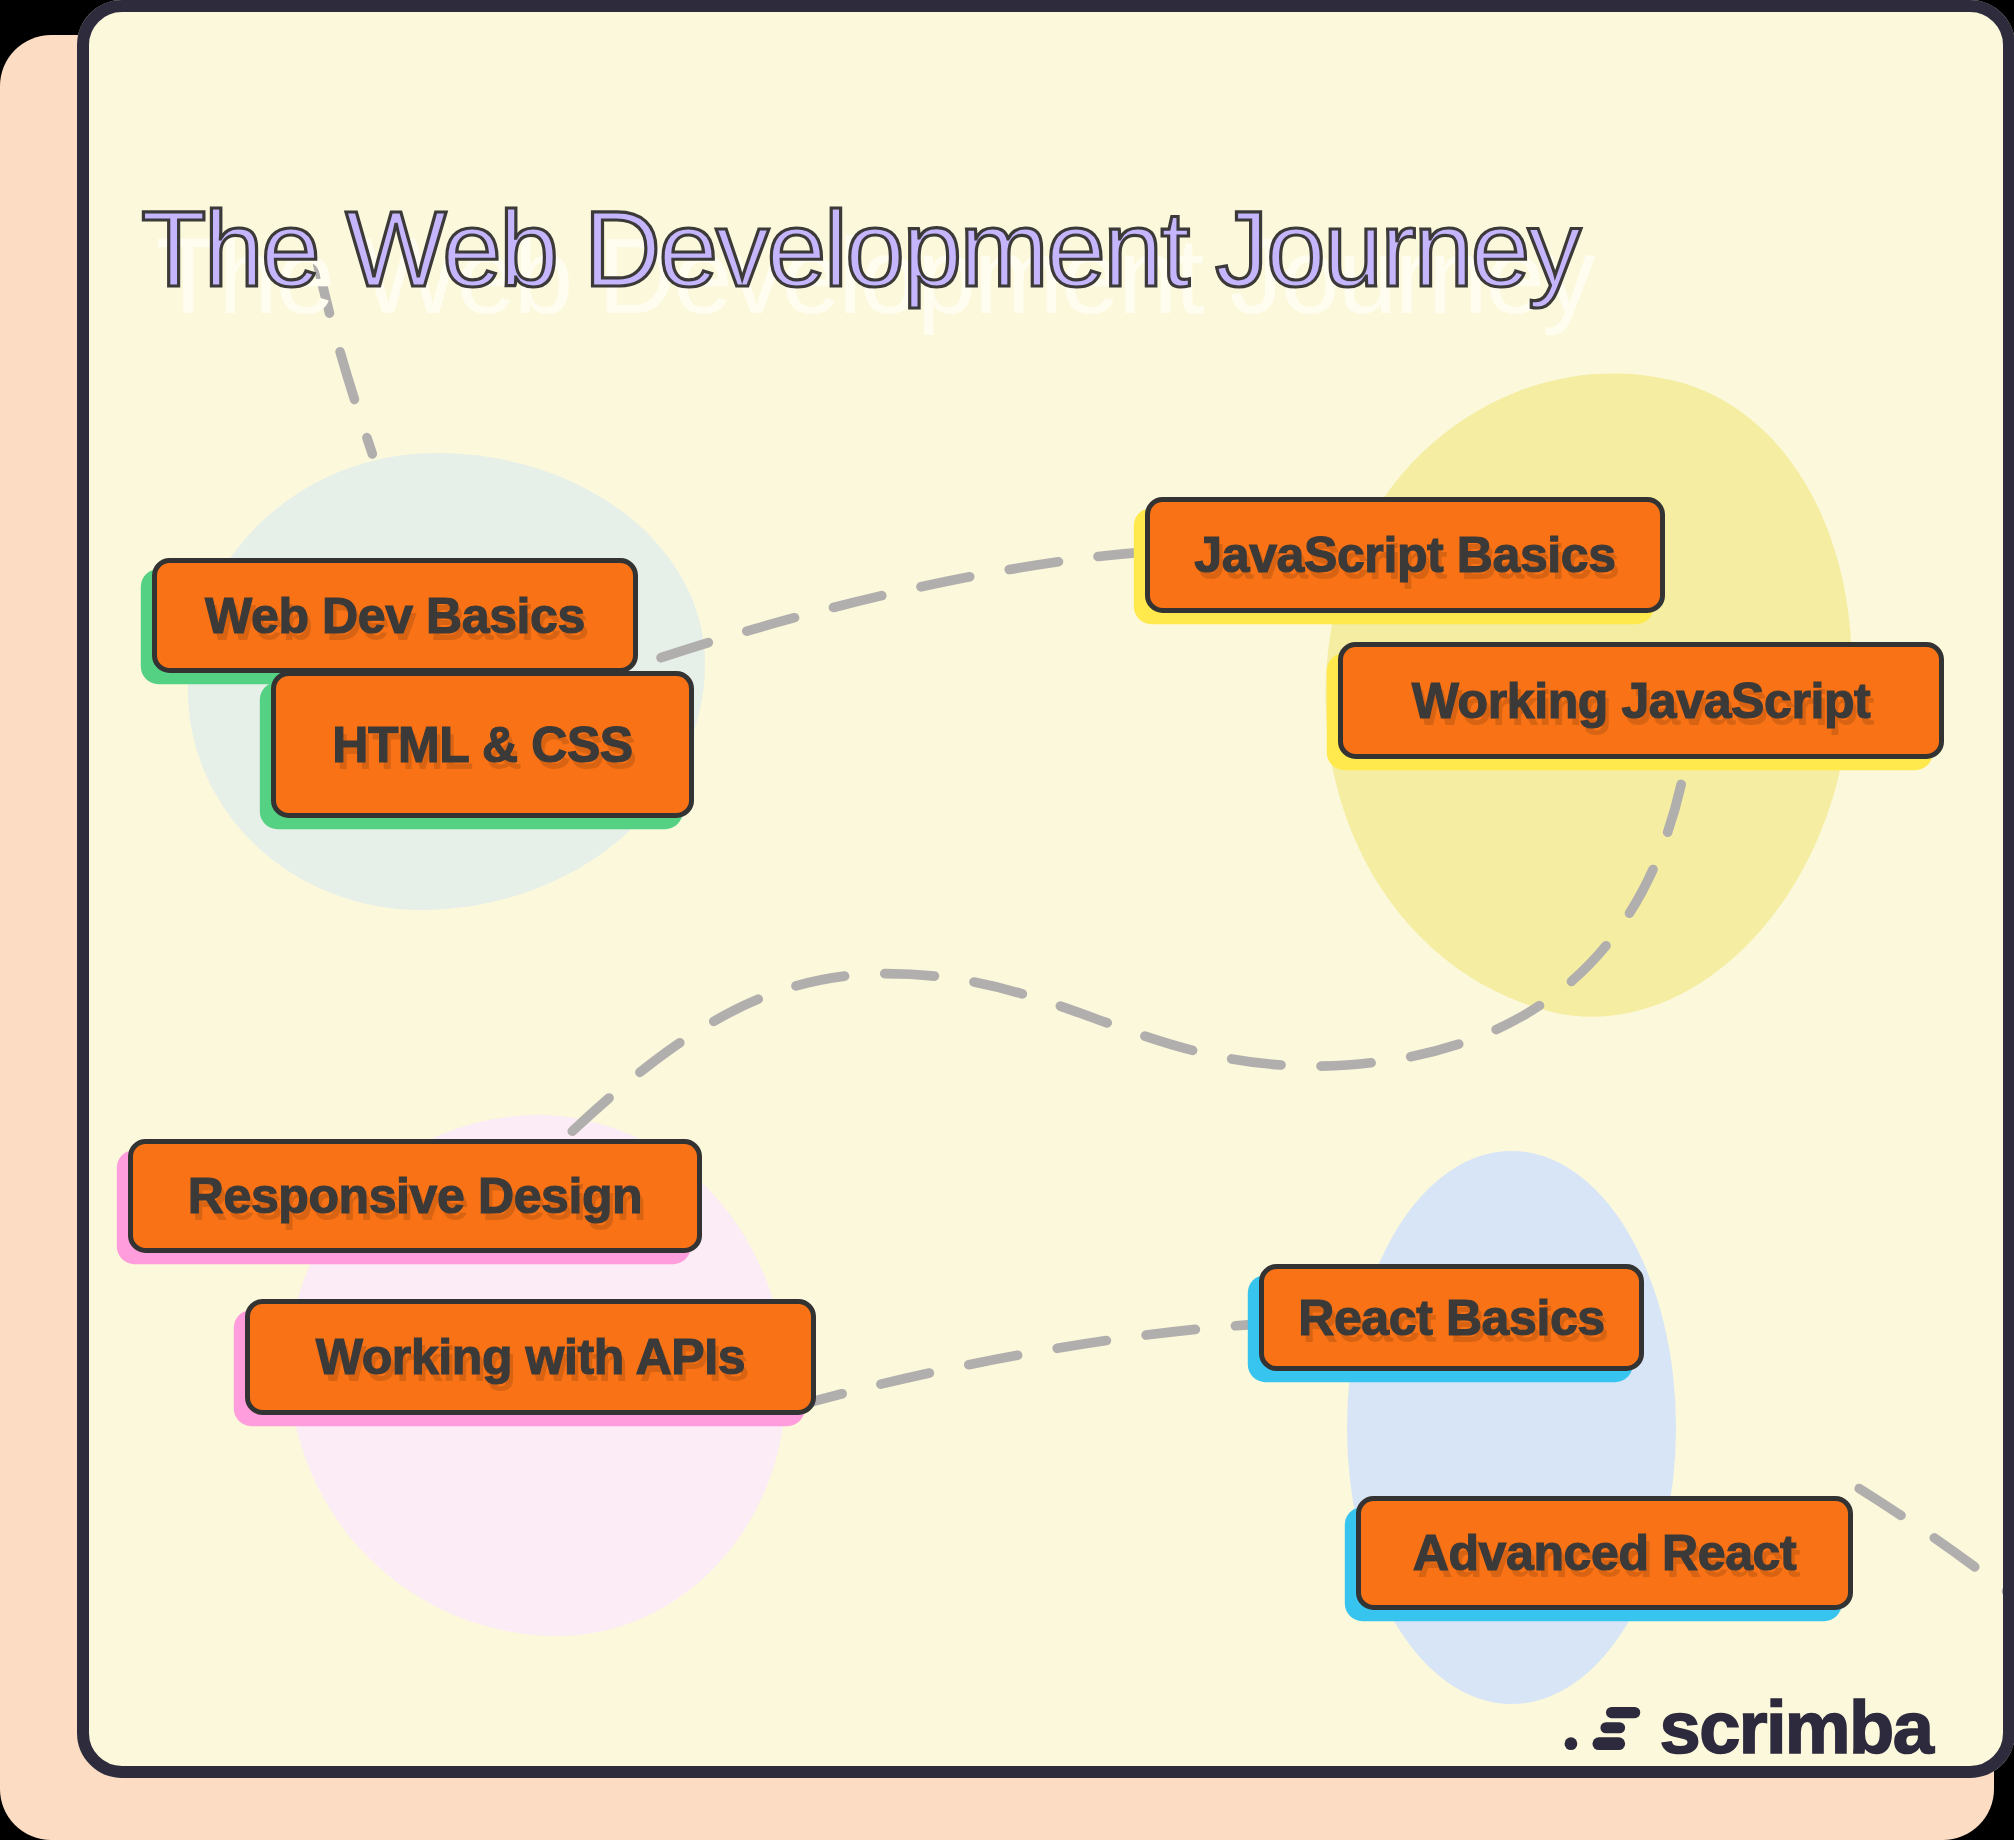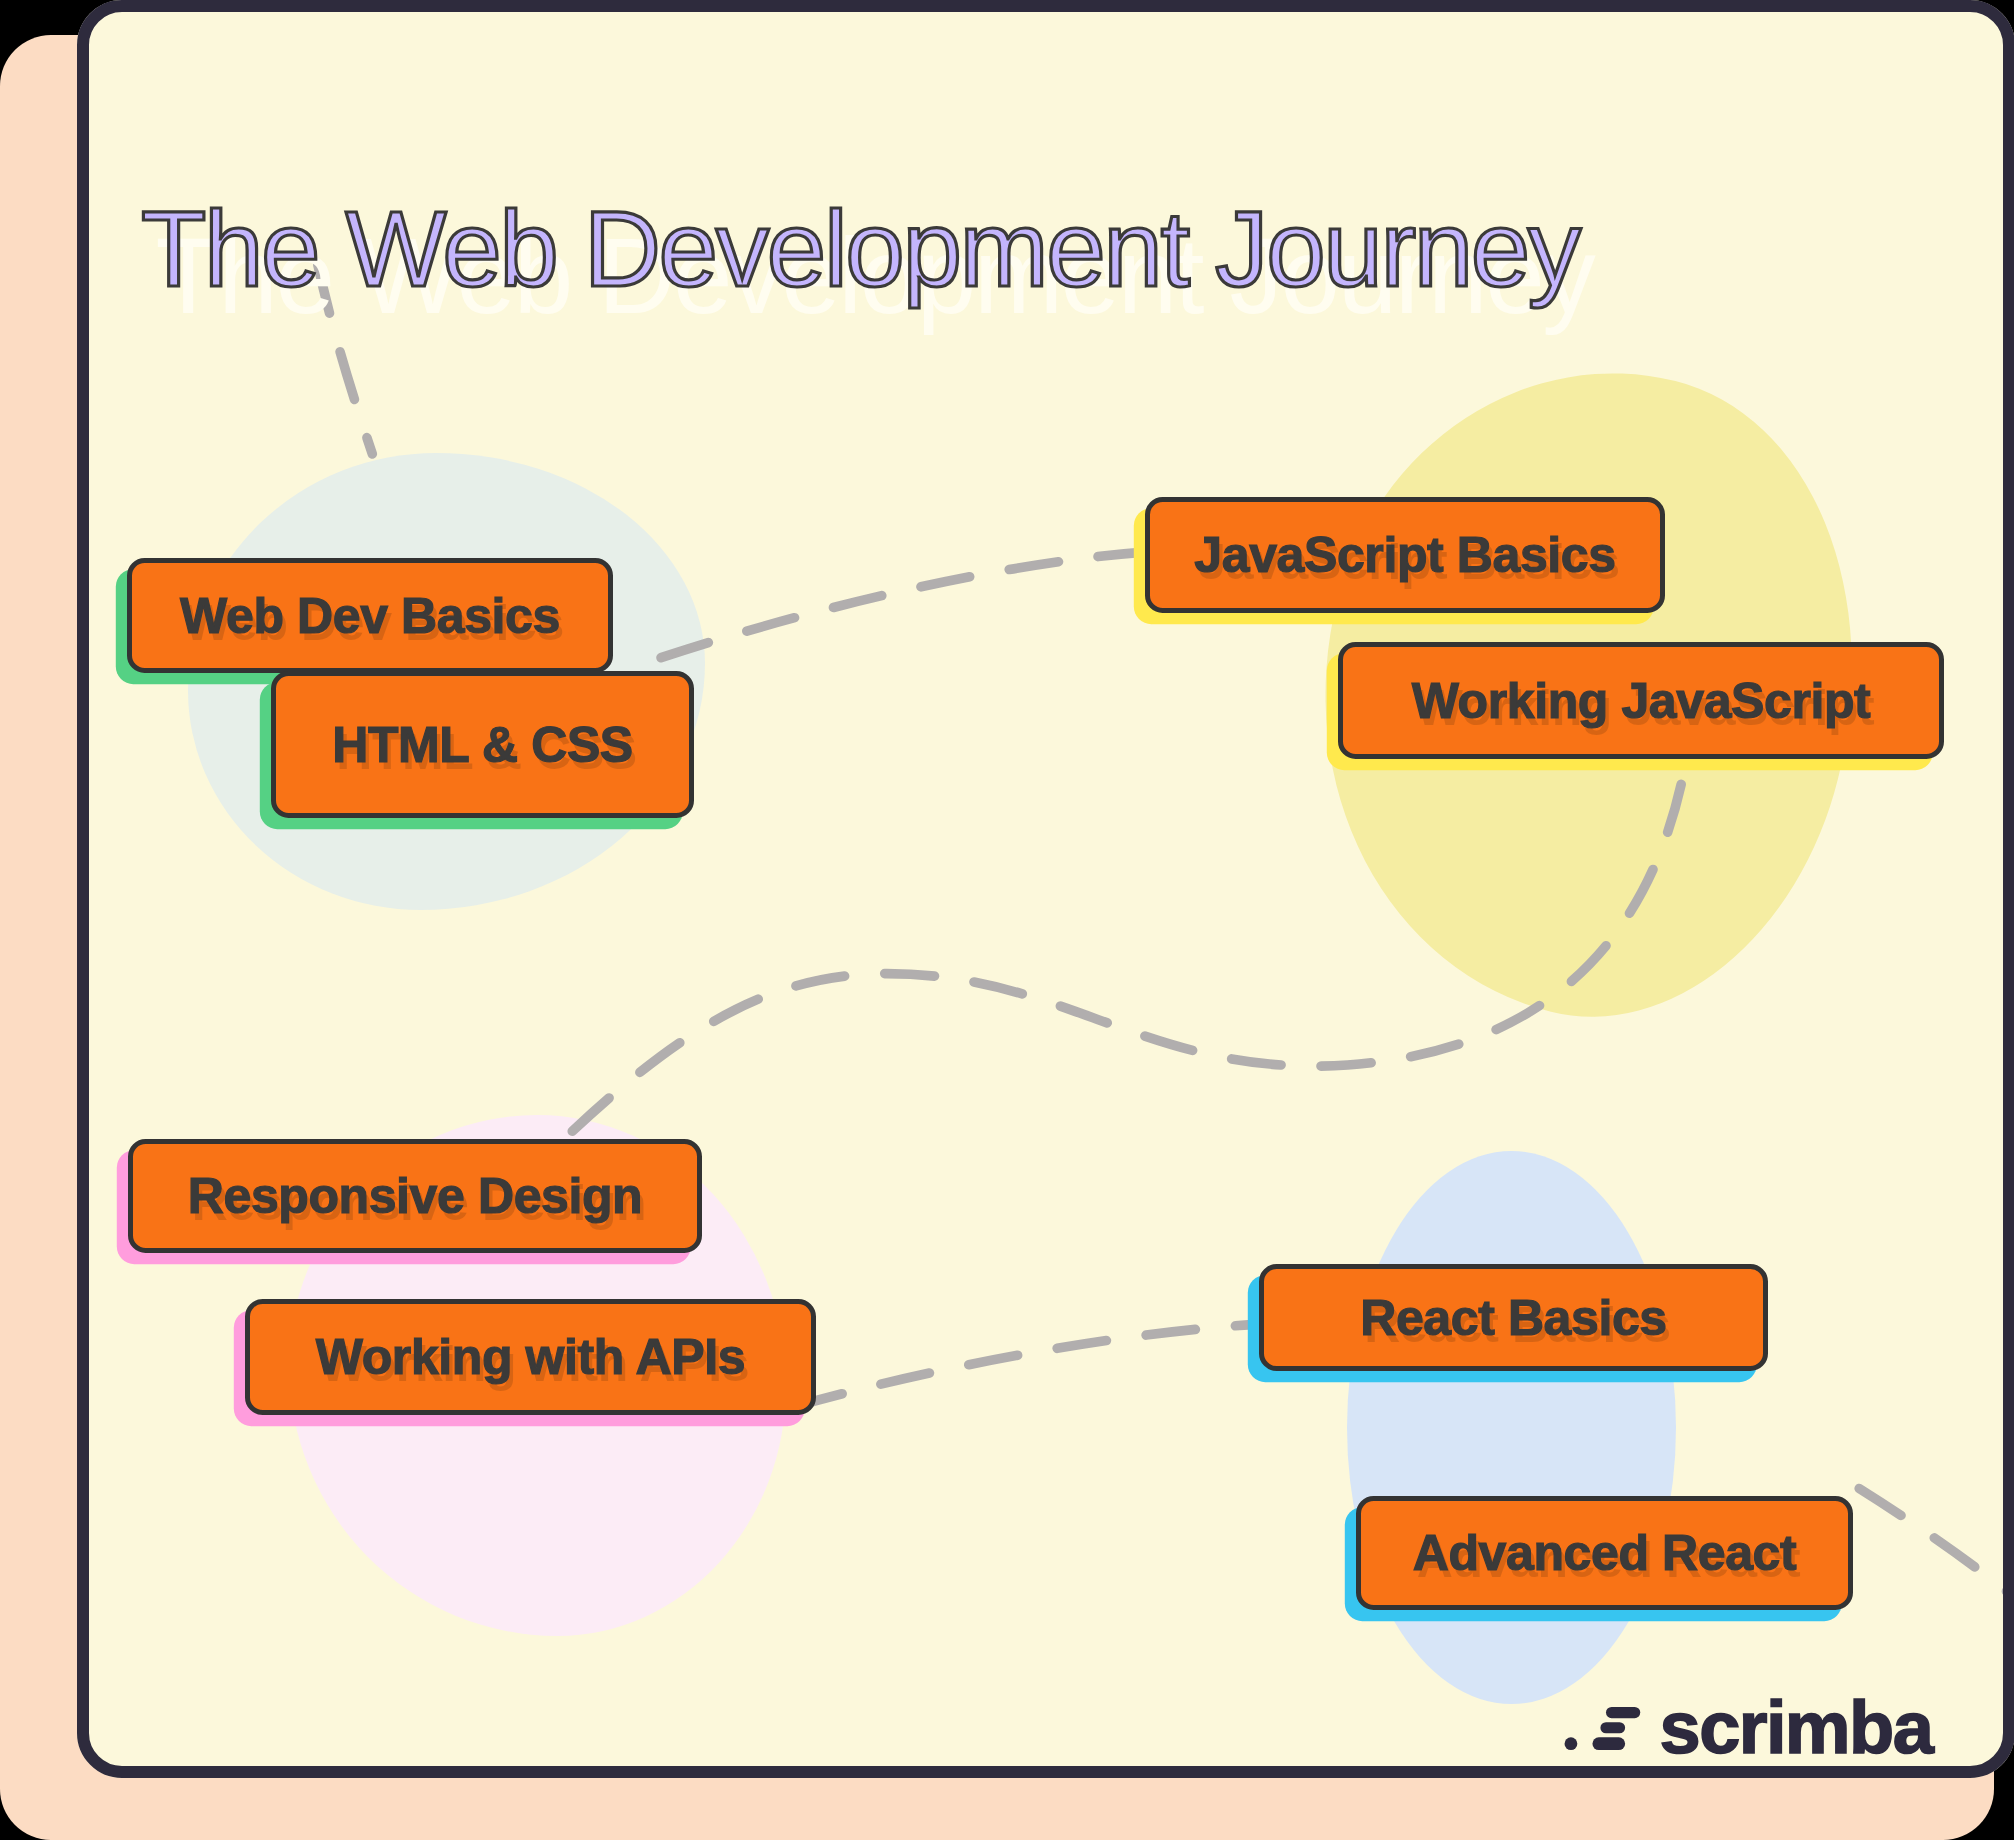--- a/index.html
+++ b/index.html
@@ -59,21 +59,21 @@
     white-space:nowrap;
     -webkit-text-stroke:1.2px #3b3a39;
     text-shadow:4px 7.2px 0 rgba(0,0,0,0.13);
   }
   .p-web-dev   {left:127px; top:558px; width:486px;height:115px;}
   .p-html-css  {left:271px; top:671px; width:423px;height:147px;}
   .p-js-basics {left:1145px;top:497px; width:520px;height:116px;}
   .p-adv-js    {left:1338px;top:642px; width:606px;height:117px;}
   .p-responsive{left:128px; top:1139px;width:574px;height:114px;}
   .p-apis      {left:215px; top:1299px;width:571px;height:116px;margin-left:30px;}
-  .p-react     {left:1259px;top:1264px;width:509px;height:107px;}
+  .p-react     {left:1259px;top:1264px;width:385px;height:107px;}
   .p-adv-react {left:1356px;top:1496px;width:497px;height:114px;}
 
   .title{
     position:absolute;left:141px;top:119px;
     font-size:107px;font-weight:400;letter-spacing:-2.4px;line-height:1.1;
     color:#c4b5fd;-webkit-text-stroke:3.2px #3b3a39;
     text-shadow:14.4px 26.5px 0 #fffdf0;
     white-space:nowrap;
   }
 
@@ -107,21 +107,21 @@
         <path d="M 990 1754 C 1160 1706, 1380 1664, 1556 1652"></path>
         <path d="M 2318 1856 C 2388 1900, 2458 1948, 2516 1996"></path>
       </g>
     </svg>
   </div>
 
   <div class="card-border"></div>
 
   <h1 class="title">The Web Development Journey</h1>
 
-  <div class="pill p-web-dev" style="box-shadow: rgb(85, 209, 132) -11.2px 11.2px 0px;">
+  <div class="pill p-web-dev" style="box-shadow: rgb(85, 209, 132) -11.2px 11.2px 0px; margin-left: 25px;">
       <span>Web Dev Basics</span>
     </div>
   <div class="pill p-html-css" style="box-shadow: rgb(85, 209, 132) -11.2px 11.2px 0px;">
       <span>HTML &amp; CSS</span>
     </div>
   <div class="pill p-js-basics" style="box-shadow: rgb(255, 233, 77) -11.2px 11.2px 0px;">
       <span>JavaScript Basics</span>
     </div>
   <div class="pill p-adv-js" style="box-shadow: rgb(255, 233, 77) -11.2px 11.2px 0px;">
       <span>Working JavaScript</span>

